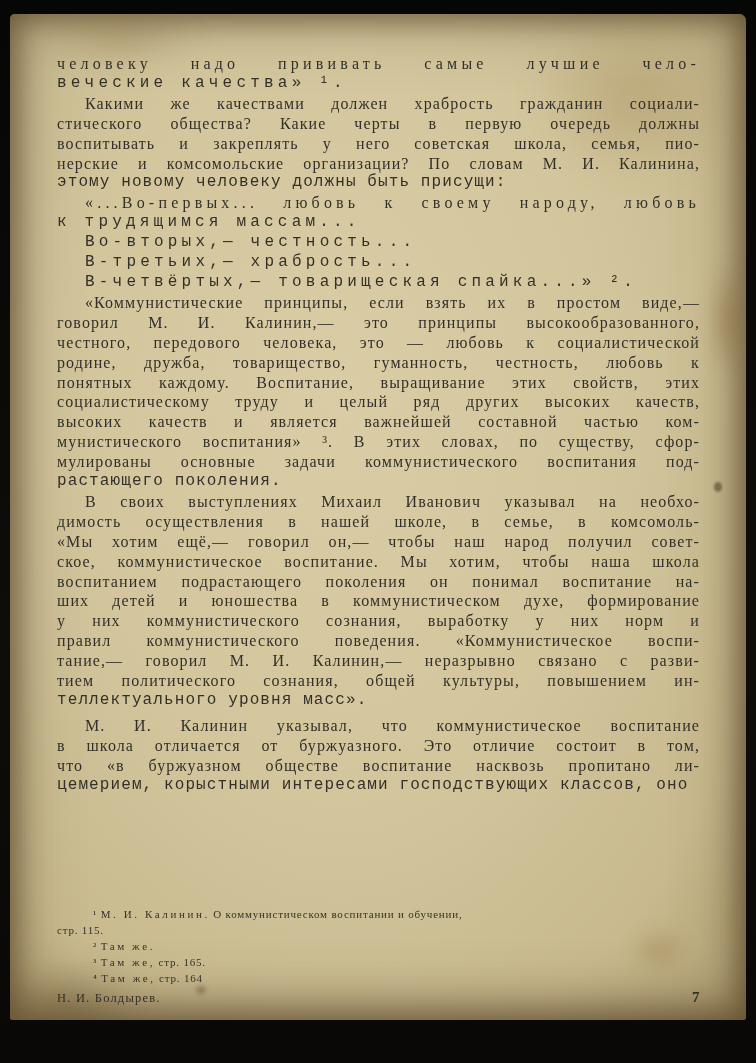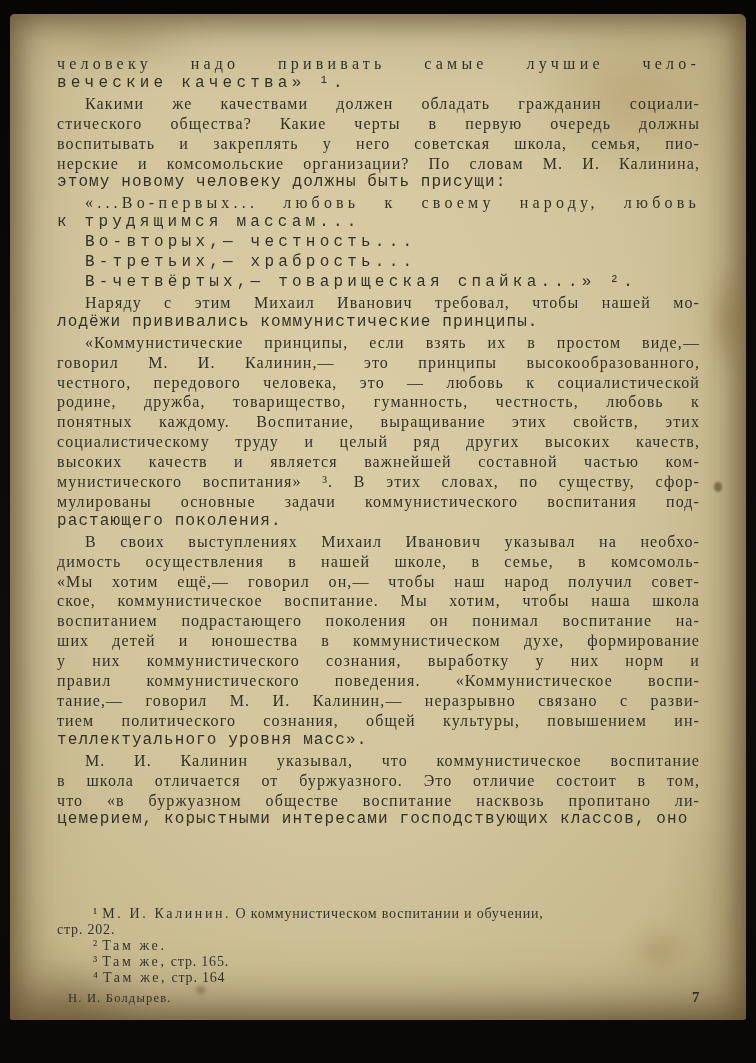--- a/index.html
+++ b/index.html
@@ -35,32 +35,32 @@
   .s7 { left:186px; top:972px; width:10px;  height:8px;   background:rgba(90,68,34,.4); filter:blur(2px); }
 
   .text-area {
     position:absolute; left:47px; right:46px; top:40px;
     color:#33302a; font-size:16px; line-height:19.9px; letter-spacing:1.1px;
   }
   .para .line { text-align:justify; text-align-last:justify; white-space:nowrap; overflow:hidden; }
   .para .line:last-child { text-align-last:left;font-family:Liberation Mono, monospace; }
   .para.indent .line:first-child { text-indent:28px; }
   .para.spaced { letter-spacing:4.2px; }
-  .para.gap { }
+  .para.gap { margin-top:5px; }
 
   .footnotes {
     position:absolute; left:47px; right:46px; top:892px;
-    color:#35322b; font-size:14px; line-height:16px; letter-spacing:.8px;
+    color:#35322b; font-size:11px; line-height:16px; letter-spacing:.8px;
   }
   .fn { text-indent:36px; white-space:nowrap; overflow:hidden; }
   .fn.cont { text-indent:0; }
   .fn .sp { letter-spacing:2.6px; }
 
   .pagefoot {
-    position:absolute; left:58px; right:46px; bottom:14px;
+    position:absolute; left:47px; right:46px; bottom:14px;
     display:flex; justify-content:space-between; align-items:baseline;
     color:#34302a;
   }
   .sig { font-size:12.5px; letter-spacing:1.2px; }
   .pnum { font-size:15px; font-weight:bold; letter-spacing:.5px; }
 </style>
 </head>
 <body>
 
 <div class="scan">
@@ -73,42 +73,38 @@
     <div class="stain s5"></div>
     <div class="stain s6"></div>
     <div class="stain s7"></div>
 
     <main class="text-area">
       <div class="para spaced">
           <div class="line">человеку надо прививать самые лучшие чело-</div>
           <div class="line">веческие качества» ¹.</div>
         </div>
       <div class="para indent">
-          <div class="line">Какими же качествами должен обладать гражданин социали-</div>
+          <div class="line">Какими же качествами должен храбрость гражданин социали-</div>
           <div class="line">стического общества? Какие черты в первую очередь должны</div>
           <div class="line">воспитывать и закреплять у него советская школа, семья, пио-</div>
           <div class="line">нерские и комсомольские организации? По словам М. И. Калинина,</div>
           <div class="line">этому новому человеку должны быть присущи:</div>
         </div>
       <div class="para spaced indent">
           <div class="line">«...Во-первых... любовь к своему народу, любовь</div>
           <div class="line">к трудящимся массам...</div>
         </div>
       <div class="para spaced indent">
           <div class="line">Во-вторых,— честность...</div>
         </div>
       <div class="para spaced indent">
           <div class="line">В-третьих,— храбрость...</div>
         </div>
       <div class="para spaced indent">
           <div class="line">В-четвёртых,— товарищеская спайка...» ².</div>
-        </div>
-      <div class="para indent">
-          <div class="line">Наряду с этим Михаил Иванович требовал, чтобы нашей мо-</div>
-          <div class="line">лодёжи прививались коммунистические принципы.</div>
         </div>
       <div class="para indent">
           <div class="line">«Коммунистические принципы, если взять их в простом виде,—</div>
           <div class="line">говорил М. И. Калинин,— это принципы высокообразованного,</div>
           <div class="line">честного, передового человека, это — любовь к социалистической</div>
           <div class="line">родине, дружба, товарищество, гуманность, честность, любовь к</div>
           <div class="line">понятных каждому. Воспитание, выращивание этих свойств, этих</div>
           <div class="line">социалистическому труду и целый ряд других высоких качеств,</div>
           <div class="line">высоких качеств и является важнейшей составной частью ком-</div>
           <div class="line">мунистического воспитания» ³. В этих словах, по существу, сфор-</div>
@@ -135,21 +131,21 @@
           <div class="line">цемерием, корыстными интересами господствующих классов, оно</div>
         </div>
     </main>
 
     <div class="footnotes">
       <div class="fn">
         <span class="mk">¹</span>
         <span class="sp">М. И. Калинин.</span>
         <span>О коммунистическом воспитании и обучении,</span>
       </div>
-      <div class="fn cont">стр. 202.</div>
+      <div class="fn cont">стр. 115.</div>
       <div class="fn">
         <span class="mk">²</span>
         <span class="sp">Там же.</span>
         <span></span>
       </div>
       <div class="fn">
         <span class="mk">³</span>
         <span class="sp">Там же,</span>
         <span>стр. 165.</span>
       </div>

